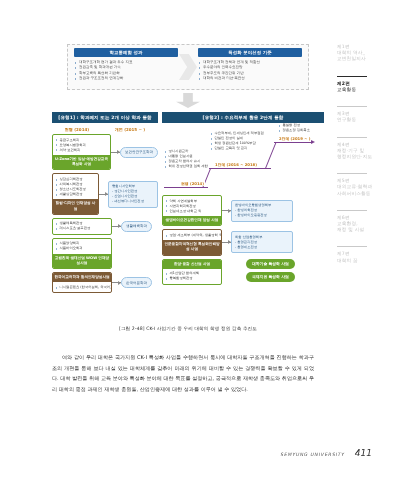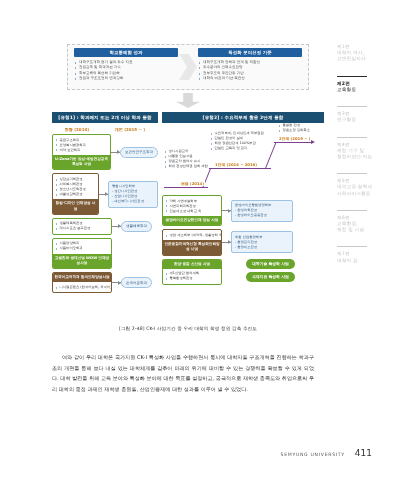--- a/index.html
+++ b/index.html
@@ -85,21 +85,21 @@
       text-align:center;padding:2.6px 6px;margin-bottom:3px;white-space:nowrap;}
 
   .caption{position:absolute;left:0;top:282px;width:272px;text-align:center;
       font-size:4.6px;color:#333;letter-spacing:.1px;}
 
   
   .body{position:absolute;left:52px;top:352px;width:262px;}
   .body p{margin:0;font-size:5.1px;line-height:10.5px;color:#2b2b2b;text-align:justify;text-indent:10px;}
 
   
-  .footer{position:absolute;right:22px;bottom:22px;display:flex;align-items:baseline;gap:10px;}
+  .footer{position:absolute;right:22px;bottom:22px;display:flex;align-items:baseline;gap:10px;font-style:italic;}
   .footer .uni{font-size:4.6px;color:#555;letter-spacing:.7px;}
   .footer .pg{font-size:9px;color:#333;}
 </style>
 </head>
 <body>
 
 <div class="page">
 
   <div class="figure">
 

